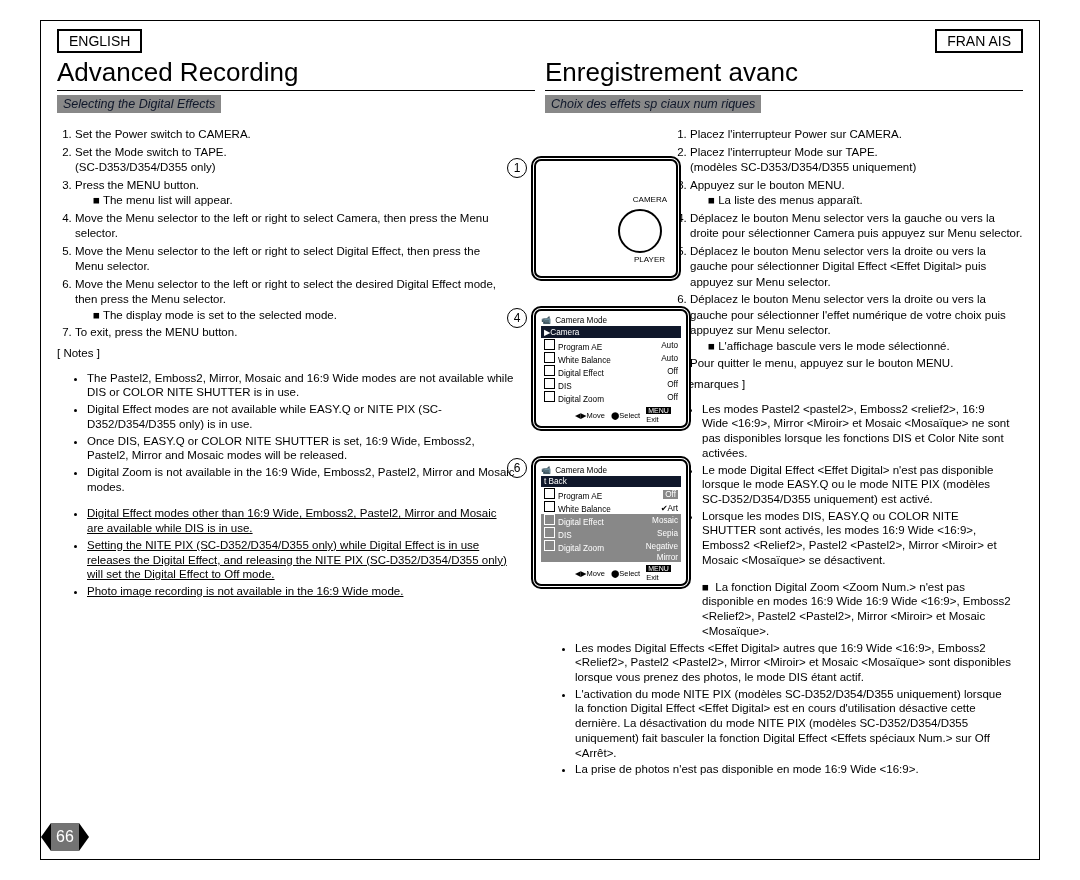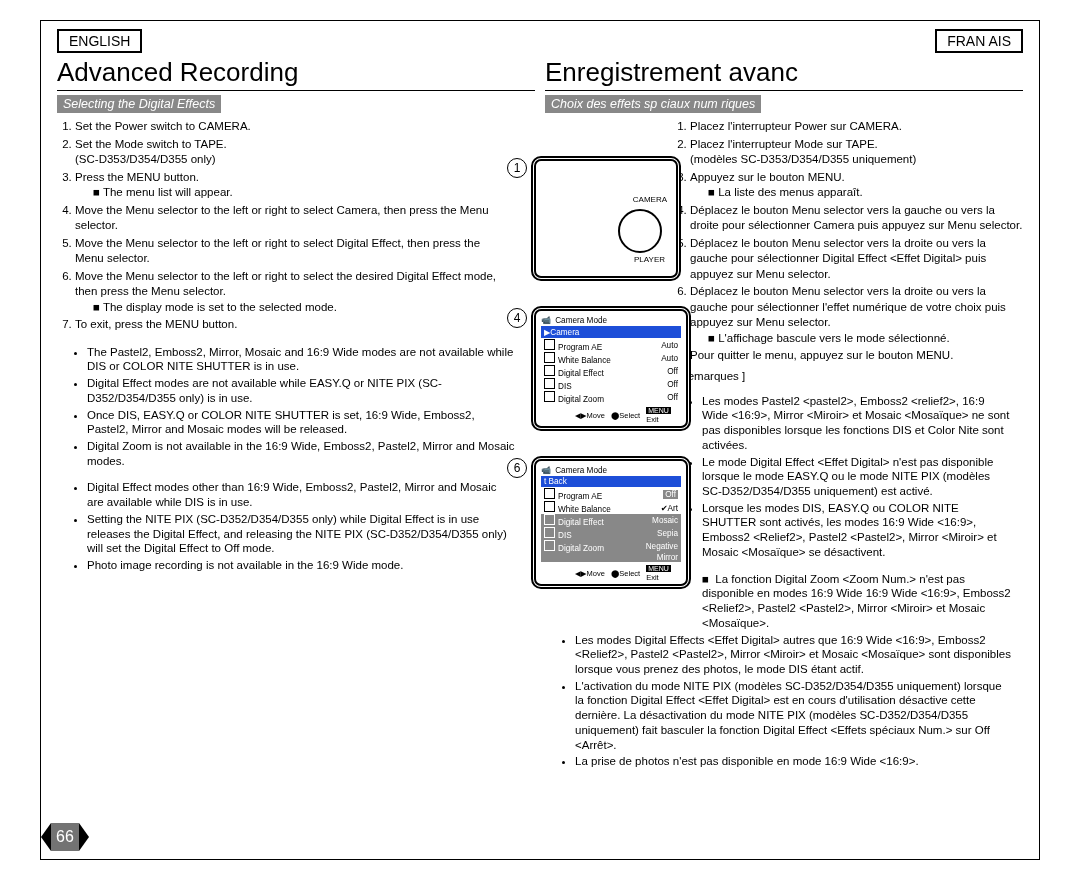--- a/index.html
+++ b/index.html
@@ -46,25 +46,25 @@
   h1.title {
     clear: both;
     font-size: 26px;
     font-weight: normal;
     margin: 0px 0 4px 0;
     padding-bottom: 2px;
     border-bottom: 1px solid #000;
   }
   .subhead {
     background: #888;
-    color: #ffffff;
+    color: #0f172a;
     padding: 2px 6px;
     font-style: italic;
     font-size: 12.5px;
-    margin-bottom: 6px;
+    margin-bottom: 14px;
     display: inline-block;
   }
   ol.steps {
     margin: 0 0 6px 0;
     padding-left: 18px;
     font-size: 11.5px;
     line-height: 1.35;
   }
   ol.steps li { margin-bottom: 2px; }
   .indent { margin-left: 18px; display:block; }
@@ -129,21 +129,21 @@
     border-radius: 10px;
     width: 140px;
     padding: 4px 5px 2px 5px;
     background: #fff;
     font-size: 8.2px;
   }
   .menu-screen .hdr {
     display:flex; align-items:center; gap:4px; margin-bottom:1px;
   }
   .menu-screen .rowblk {
-    background:#1d4ed8; color:#fff; padding:1px 3px; margin-bottom:1px;
+    background:#0f172a; color:#fff; padding:1px 3px; margin-bottom:1px;
   }
   .menu-screen .rows { }
   .menu-screen .row {
     display:flex; justify-content:space-between; padding:0px 3px;
     align-items:center;
   }
   .menu-screen .row.hl { background:#888; color:#fff; }
   .menu-screen .ico { width:9px; height:9px; border:1px solid #000; margin-right:3px; display:inline-block; }
   .menu-screen .foot {
     display:flex; gap:6px; margin-top:2px; font-size:7.5px; align-items:center;
@@ -191,27 +191,28 @@
           <span>(SC-D353/D354/D355 only)</span></li>
         <li><span>Press the MENU button.</span>
           <span class="indent">■ <span>The menu list will appear.</span></span></li>
         <li><span>Move the Menu selector to the left or right to select Camera, then press the Menu selector.</span></li>
         <li><span>Move the Menu selector to the left or right to select Digital Effect, then press the Menu selector.</span></li>
         <li><span>Move the Menu selector to the left or right to select the desired Digital Effect mode, then press the Menu selector.</span>
           <span class="indent">■ <span>The display mode is set to the selected mode.</span></span></li>
         <li><span>To exit, press the MENU button.</span></li>
       </ol>
 
+      <div class="notes-head">[ Notes ]</div>
       <ul class="notes en-steps">
         <li>The Pastel2, Emboss2, Mirror, Mosaic and 16:9 Wide modes are not available while DIS or COLOR NITE SHUTTER is in use.</li>
         <li>Digital Effect modes are not available while EASY.Q or NITE PIX (SC-D352/D354/D355 only) is in use.</li>
         <li>Once DIS, EASY.Q or COLOR NITE SHUTTER is set, 16:9 Wide, Emboss2, Pastel2, Mirror and Mosaic modes will be released.</li>
         <li>Digital Zoom is not available in the 16:9 Wide, Emboss2, Pastel2, Mirror and Mosaic modes.</li>
       </ul>
-      <ul class="notes notes-wide" style="padding-right:16px;">
+      <ul class="notes notes-wide" style="padding-right:16px;text-decoration:underline;">
         <li>Digital Effect modes other than 16:9 Wide, Emboss2, Pastel2, Mirror and Mosaic are available while DIS is in use.</li>
         <li>Setting the NITE PIX (SC-D352/D354/D355 only) while Digital Effect is in use releases the Digital Effect, and releasing the NITE PIX (SC-D352/D354/D355 only) will set the Digital Effect to Off mode.</li>
         <li>Photo image recording is not available in the 16:9 Wide mode.</li>
       </ul>
     </div>
 
     <div class="col">
       <div class="lang-box">FRAN AIS</div>
       <h1 class="title">Enregistrement avanc</h1>
       <div class="subhead">Choix des effets sp ciaux num riques</div>

